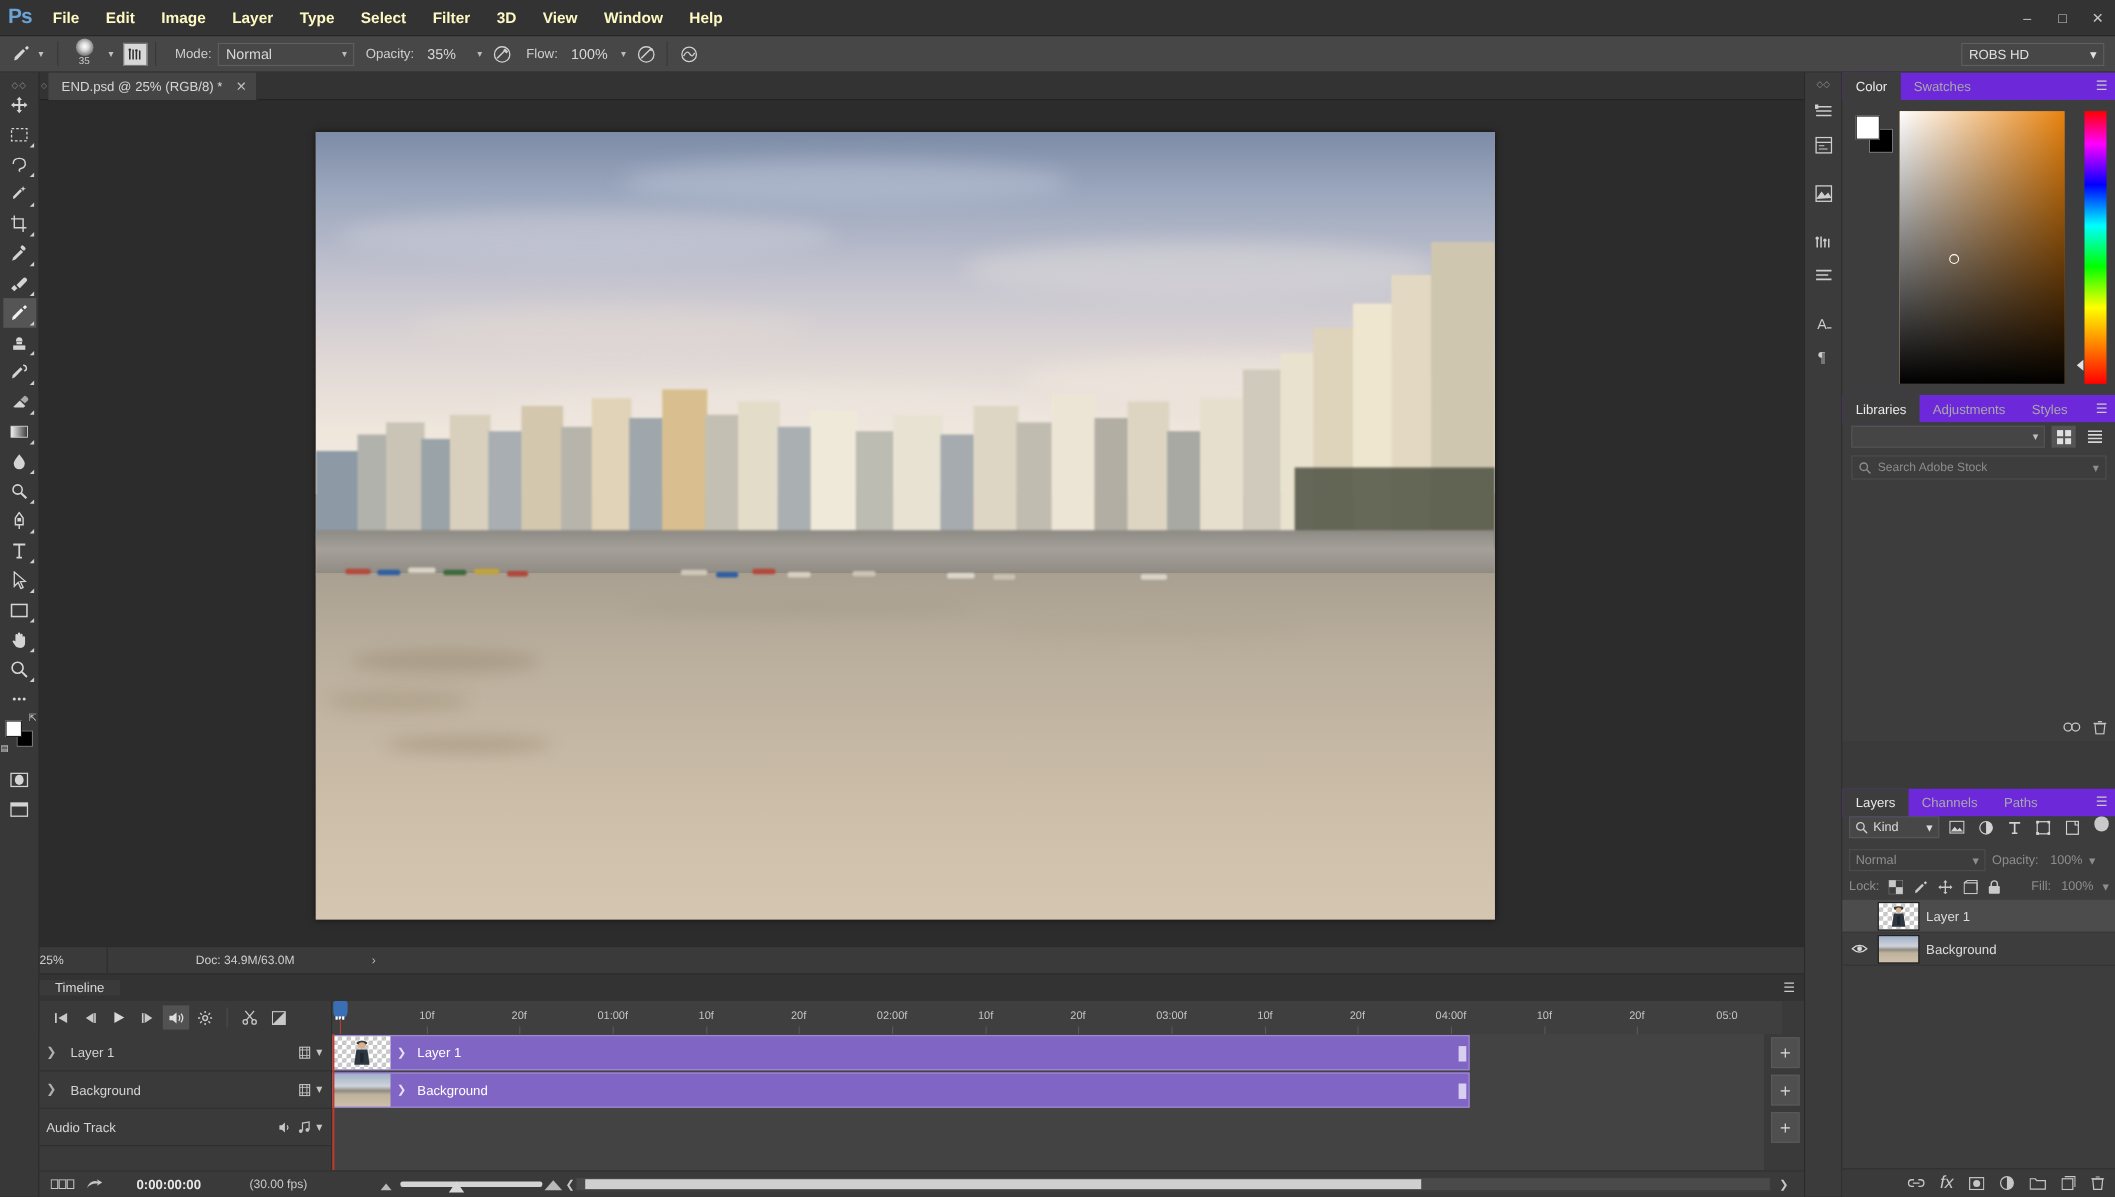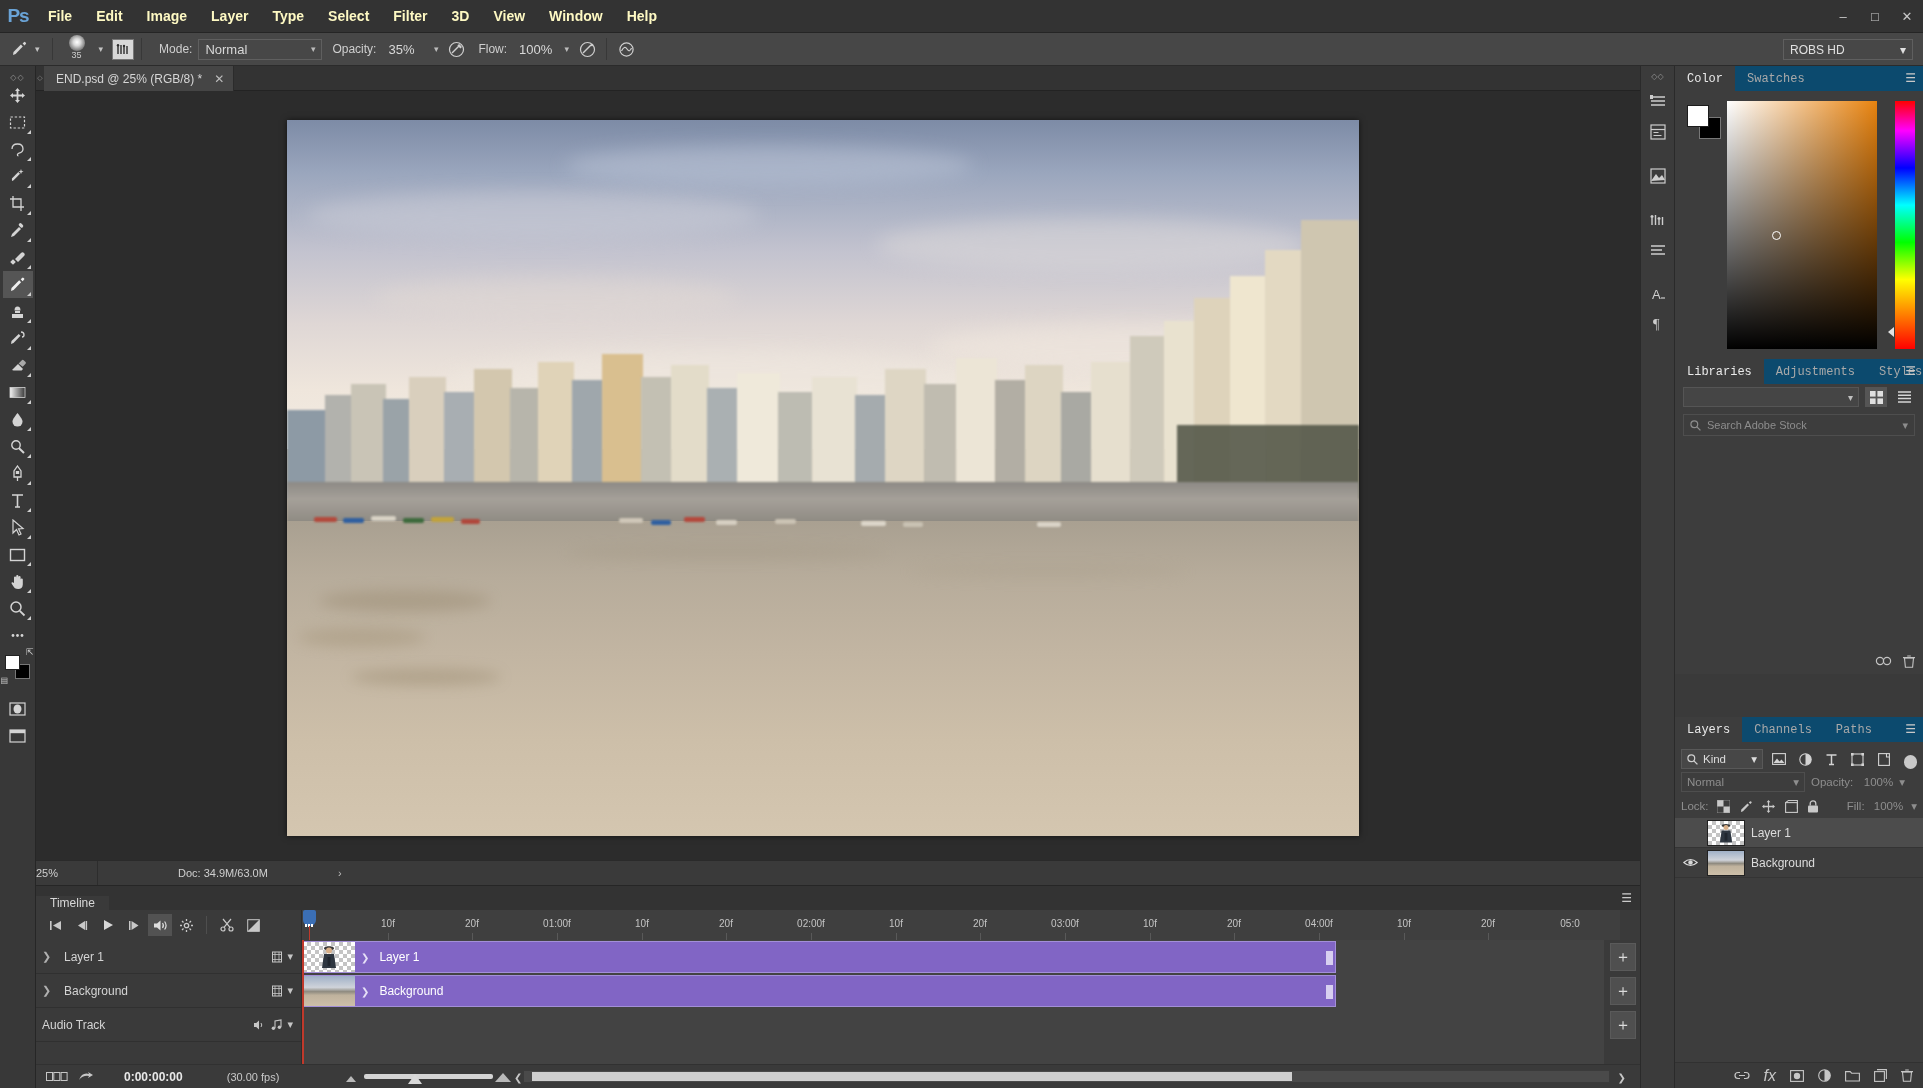--- a/index.html
+++ b/index.html
@@ -153,21 +153,21 @@
   }
   .sb-zoom { width: 62px; border-right: 1px solid #2d2d2d; height:25px; line-height:25px;}
   .sb-doc { padding-left: 80px; }
   .sb-arrow { margin-left: 70px; color: #bdbdbd; font-size: 11px; }
 
   
   .timeline {
     position: absolute; left: 36px; bottom: 0; right: 283px; height: 203px;
     background: #3a3a3a; border-top: 1px solid #262626;
   }
-  .tl-tabrow { height: 24px; background: #333333; display: flex; align-items: flex-end; position: relative; }
+  .tl-tabrow { height: 24px; background: #333333; display: flex; align-items: center; position: relative; }
   .tl-tab { background: #3a3a3a; padding: 0 14px; display: flex; align-items: center; font-size: 12px; color: #d8d8d8; }
   .tl-menu-ico { position: absolute; right: 8px; top: 5px; color: #cacaca; font-size: 12px; }
   .tl-controls {
     position: absolute; left: 0; top: 24px; width: 265px; height: 30px;
     display: flex; align-items: center; gap: 2px; padding-left: 8px;
   }
   .tl-btn { width: 24px; height: 22px; display:flex; align-items:center; justify-content:center; color:#c8c8c8; font-size: 12px; }
   .tl-btn.on { background: #525252; }
   .tl-vsep { width:1px; height: 18px; background:#4e4e4e; margin: 0 6px; }
 
@@ -240,21 +240,21 @@
     position: absolute; right: 248px; top: 66px; width: 35px; bottom: 0;
     background: #3b3b3b; border-left: 1px solid #2a2a2a; border-right:1px solid #2a2a2a;
     display:flex; flex-direction: column; align-items:center; padding-top: 6px;
   }
   .ds-grip { color:#8f8f8f; font-size:8px; margin-bottom: 6px; }
   .ds-ico { width: 28px; height: 30px; display:flex; align-items:center; justify-content:center; color:#cdcdcd; font-size: 14px; }
   .ds-gap { height: 14px; }
 
   .rightpanels { position:absolute; right: 0; top: 66px; width: 248px; bottom: 0; background: #3a3a3a; }
   .panel-tabs {
-    height: 25px; background: #0c4a6e; display:flex; align-items: stretch; position: relative; font-family: Liberation Mono, monospace;
+    height: 25px; background: #6d28d9; display:flex; align-items: stretch; position: relative;
   }
   .ptab { padding: 0 12px; display:flex; align-items:center; font-size: 12px; color: #a9a9a9; }
   .ptab.active { background: #3d3d3d; color: #eaeaea; }
   .p-menu { position:absolute; right: 7px; top: 5px; color:#c8c8c8; font-size: 12px; }
 
   
   .color-panel { height: 268px; background: #3d3d3d; position: relative; padding: 8px; }
   .cp-swatches { position:absolute; left: 12px; top: 14px; width: 34px; height: 34px; }
   .cp-fg { position:absolute; left:0; top:0; width: 22px; height: 22px; background:#ffffff; border:1px solid #1c1c1c; }
   .cp-bg { position:absolute; left:12px; top:12px; width: 22px; height: 22px; background:#000000; border:1px solid #777; }
@@ -289,21 +289,21 @@
     display:flex; align-items:center; padding: 0 6px; gap: 6px; color:#8d8d8d; font-size: 11px;
     justify-content: space-between;
   }
   .lib-search .left { display:flex; align-items:center; gap:6px; }
   .lib-empty { position:absolute; left:0; right:0; top: 118px; text-align:center; color:#b0b0b0; font-size: 11.5px; line-height: 17px; }
   .cc-logo { width: 46px; height: 46px; margin: 0 auto 16px auto; color:#575757; }
   .lib-foot { position:absolute; bottom: 6px; right: 8px; display:flex; gap: 10px; color:#c4c4c4; font-size: 13px; }
 
   
   .layers-panel { background: #3d3d3d; position: absolute; left:0; right:0; top: 651px; bottom: 0; }
-  .lp-filter { height: 27px; display:flex; align-items:flex-end; padding: 0 6px; gap: 6px; }
+  .lp-filter { height: 27px; display:flex; align-items:flex-start; padding: 0 6px; gap: 6px; }
   .kind-dd {
     width: 88px; height: 20px; background: #474747; border:1px solid #585858; display:flex;
     align-items:center; gap:5px; padding: 0 5px; font-size: 11.5px; color:#dcdcdc; justify-content: space-between;
   }
   .kind-left { display:flex; align-items:center; gap: 5px; }
   .lp-fico { width: 22px; height: 20px; display:flex; align-items:center; justify-content:center; color:#d3d3d3; font-size: 12px; }
   .lp-toggle { width: 14px; height: 14px; border-radius:7px; background:#c9c9c9; margin-left: 4px; }
   .lp-blend { height: 25px; display:flex; align-items:center; padding: 0 6px; gap: 6px; }
   .blend-dd {
     width: 124px; height: 20px; background:#3d3d3d; border:1px solid #4e4e4e; display:flex;

